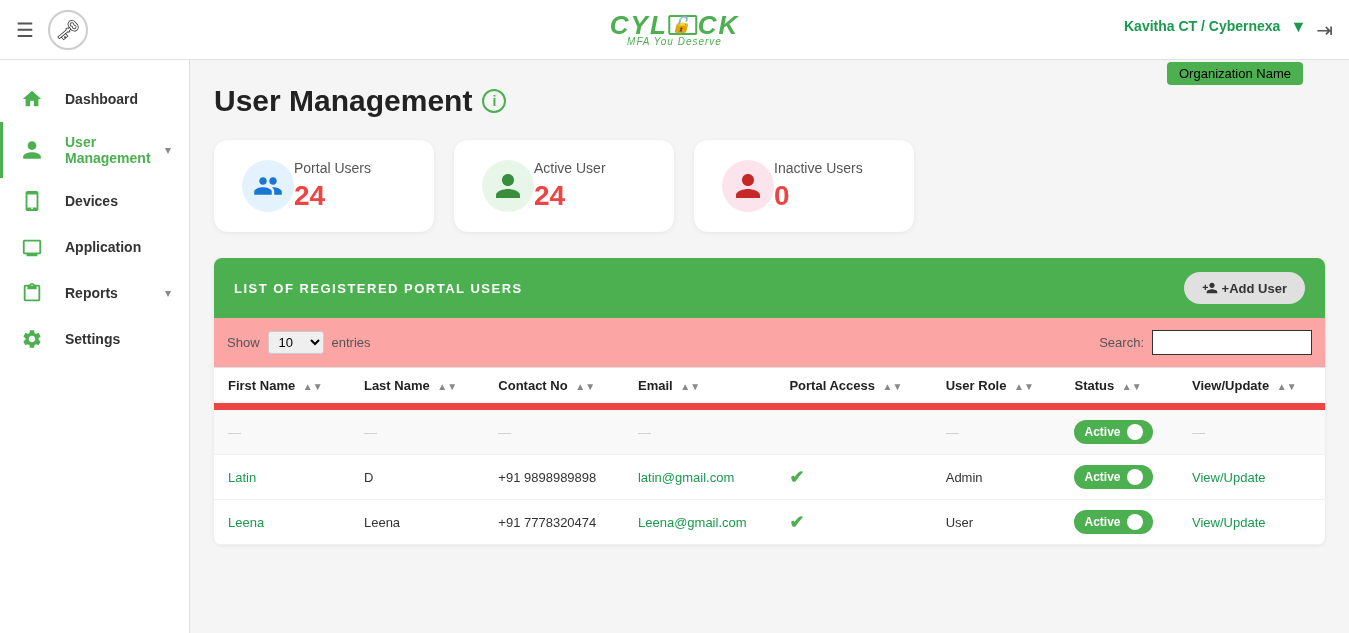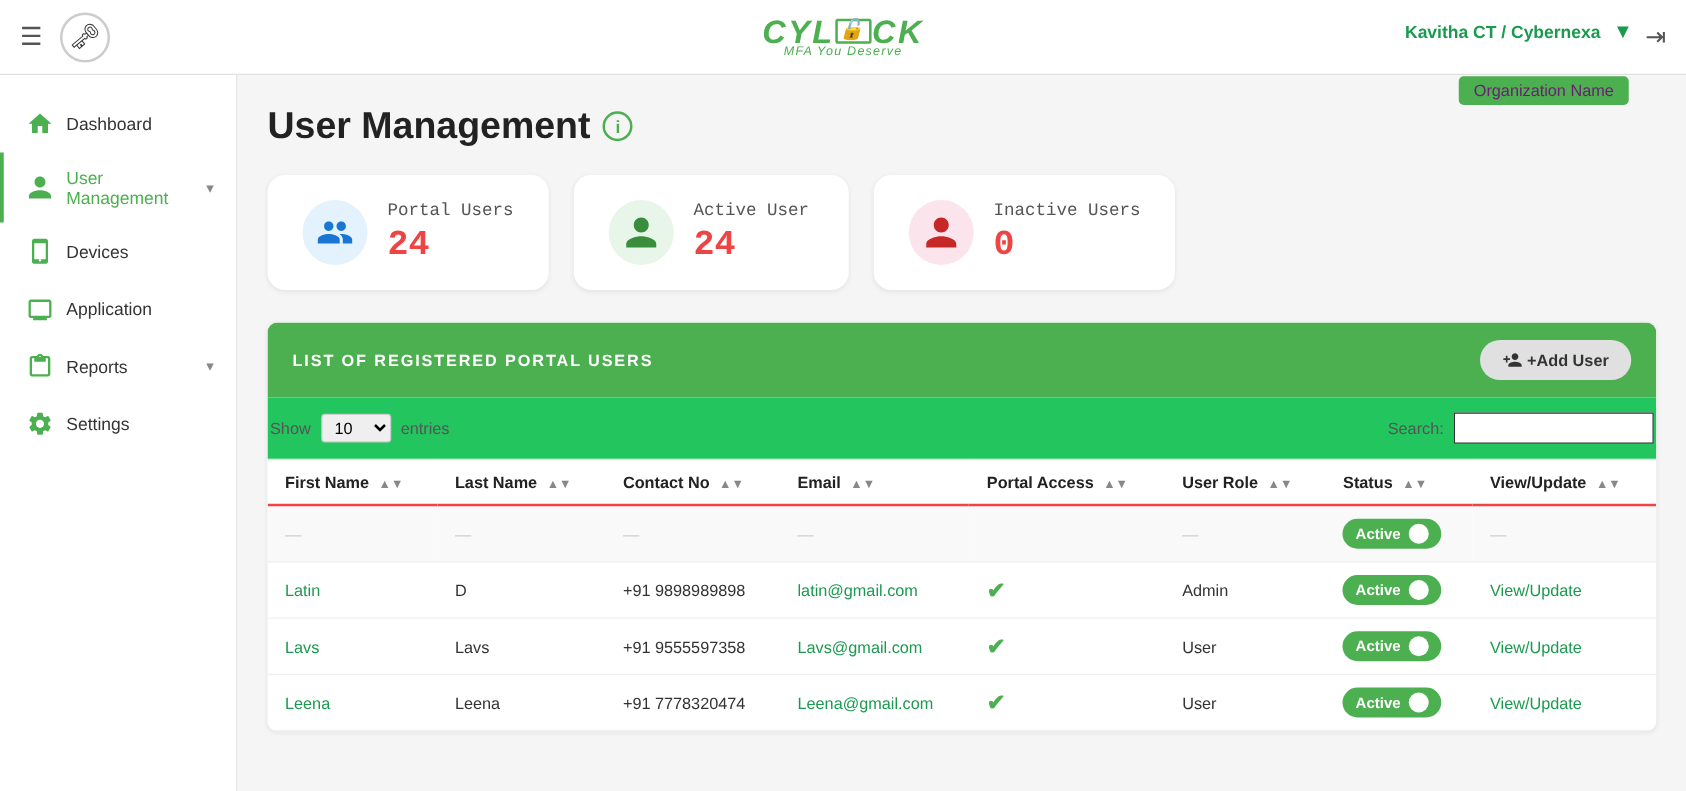--- a/index.html
+++ b/index.html
@@ -70,21 +70,21 @@
     .header-logout-icon {
       font-size: 20px;
       color: #555;
       cursor: pointer;
     }
     .org-name-badge {
       position: absolute;
       top: 44px;
       right: 30px;
       background: #4caf50;
-      color: #701a75;
+      color: #000000;
       padding: 4px 12px;
       border-radius: 4px;
       font-size: 13px;
       white-space: nowrap;
     }
 
     
     .layout {
       display: flex;
       flex: 1;
@@ -110,21 +110,21 @@
       gap: 10px;
       border-left: 3px solid transparent;
     }
     .sidebar-item.active { color: #4caf50; border-left-color: #4caf50; }
     .sidebar-icon {
       width: 22px;
       height: 22px;
       fill: #4caf50;
       flex-shrink: 0;
     }
-    .sidebar-label { font-weight: 400; }
+    .sidebar-label { font-weight: 700; margin-left: 12px; }
     .sidebar-arrow { margin-left: auto; font-size: 12px; color: #888; }
 
     
     .main {
       flex: 1;
       overflow-y: auto;
       padding: 24px 24px 16px;
       background: #f5f5f5;
     }
 
@@ -159,24 +159,22 @@
       display: flex;
       gap: 20px;
       margin-bottom: 26px;
     }
     .stat-card {
       background: #fff;
       border-radius: 14px;
       padding: 20px 28px;
       display: flex;
       align-items: center;
-      gap: 16px;
       min-width: 220px;
       box-shadow: 0 1px 4px rgba(0,0,0,0.07);
-      font-family: Liberation Mono, monospace;
     }
     .stat-icon-wrap {
       width: 52px;
       height: 52px;
       border-radius: 50%;
       display: flex;
       align-items: center;
       justify-content: center;
       flex-shrink: 0;
     }
@@ -220,22 +218,22 @@
       display: flex;
       align-items: center;
       gap: 4px;
     }
 
     
     .table-controls {
       display: flex;
       align-items: center;
       justify-content: space-between;
-      padding: 12px 2px;
-      background: #22c55e;
+      padding: 12px 13px;
+      background: #fca5a5;
     }
     .show-entries {
       display: flex;
       align-items: center;
       gap: 8px;
       font-size: 13px;
       color: #555;
     }
     .show-entries select {
       border: 1px solid #ccc;
@@ -259,21 +257,21 @@
     }
 
     
     .data-table {
       width: 100%;
       border-collapse: collapse;
       font-size: 13px;
     }
     .data-table thead tr {
       background: #fff;
-      border-bottom: 2px solid #ef4444;
+      border-bottom: 7px solid #ef4444;
     }
     .data-table th {
       padding: 10px 14px;
       text-align: left;
       font-weight: bold;
       color: #222;
       white-space: nowrap;
       border-top: 1px solid #e0e0e0;
     }
     .data-table th .sort-arrows { color: #888; font-size: 10px; margin-left: 4px; }
@@ -505,34 +503,20 @@
               <td><span class="checkmark">✔</span></td>
               <td>Admin</td>
               <td>
                 <span class="status-toggle">
                   Active <span class="toggle-circle"></span>
                 </span>
               </td>
               <td><a class="view-update-link">View/Update</a></td>
             </tr>
 
-            <tr>
-              <td><a class="first-name-link">Lavs</a></td>
-              <td>Lavs</td>
-              <td>+91 9555597358</td>
-              <td><a class="email-link">Lavs@gmail.com</a></td>
-              <td><span class="checkmark">✔</span></td>
-              <td>User</td>
-              <td>
-                <span class="status-toggle">
-                  Active <span class="toggle-circle"></span>
-                </span>
-              </td>
-              <td><a class="view-update-link">View/Update</a></td>
-            </tr>
 
             <tr>
               <td><a class="first-name-link">Leena</a></td>
               <td>Leena</td>
               <td>+91 7778320474</td>
               <td><a class="email-link">Leena@gmail.com</a></td>
               <td><span class="checkmark">✔</span></td>
               <td>User</td>
               <td>
                 <span class="status-toggle">

